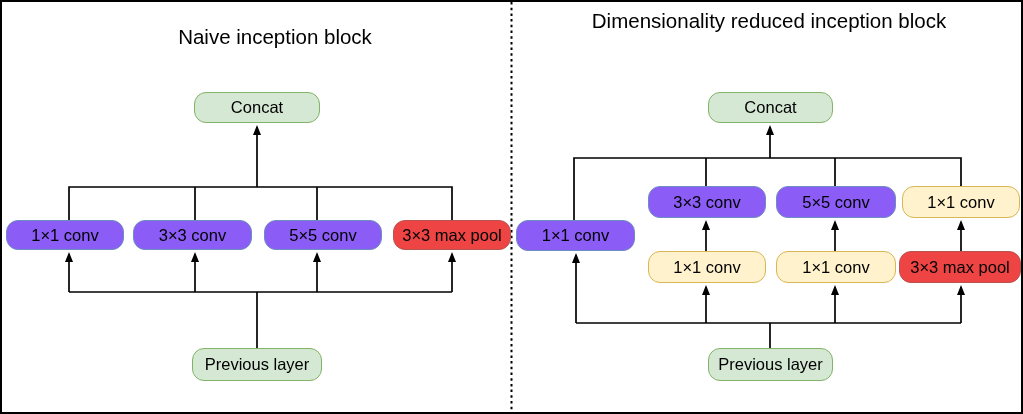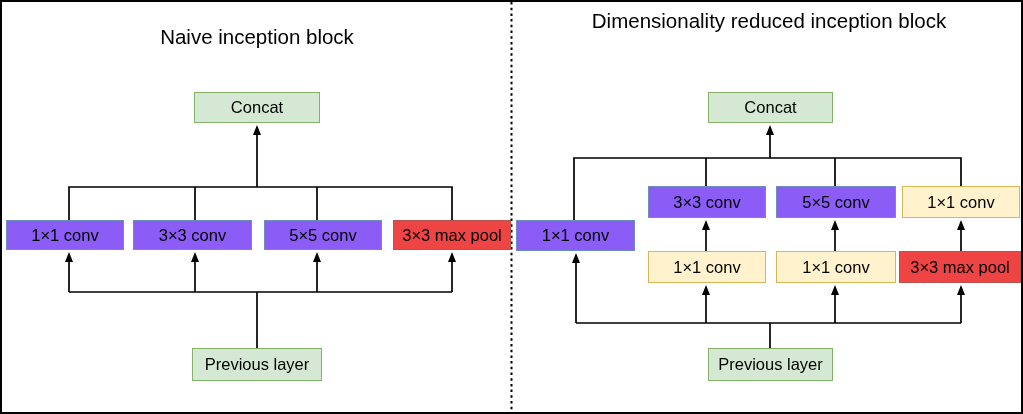--- a/index.html
+++ b/index.html
@@ -25,21 +25,21 @@
     height: 30px;
     line-height: 30px;
     text-align: center;
     font-size: 20.5px;
     color: #000000;
     white-space: nowrap;
   }
   .node {
     position: absolute;
     box-sizing: border-box;
-    border-radius: 0;
+    border-radius: 12px;
     border: 1.6px solid #000;
     display: flex;
     align-items: center;
     justify-content: center;
     font-size: 16.5px;
     color: #000000;
     white-space: nowrap;
   }
   .green  { background: #d5e8d4; border-color: #82b366; }
   .blue   { background: #8b5cf6; border-color: #6c8ebf; }
@@ -80,21 +80,21 @@
       <path d="M574 321 H959"></path>
       <path d="M574 321 V253" marker-end="url(#ah)"></path>
       <path d="M704 321 V285" marker-end="url(#ah)"></path>
       <path d="M833 321 V285" marker-end="url(#ah)"></path>
       <path d="M959 321 V285" marker-end="url(#ah)"></path>
       <path d="M768 346 V321"></path>
     </g>
   </svg>
 
   <div>
-    <div class="title" style="left:55px; top:20px; width:400px;text-align:center;">Naive inception block</div>
+    <div class="title" style="left:73px; top:20px; width:400px;text-align:center;">Naive inception block</div>
 
     <div class="node green" style="left:192px; top:90px; width:126px; height:31px;">Concat</div>
 
     <div class="node blue" style="left:4px; top:218px; width:118px; height:30px;">1×1 conv</div>
     <div class="node blue" style="left:131px; top:218px; width:119px; height:30px;">3×3 conv</div>
     <div class="node blue" style="left:262px; top:218px; width:118px; height:30px;">5×5 conv</div>
     <div class="node red" style="left:391px; top:218px; width:118px; height:30px;">3×3 max pool</div>
 
     <div class="node green" style="left:190px; top:346px; width:130px; height:33px;">Previous layer</div>
   </div>

